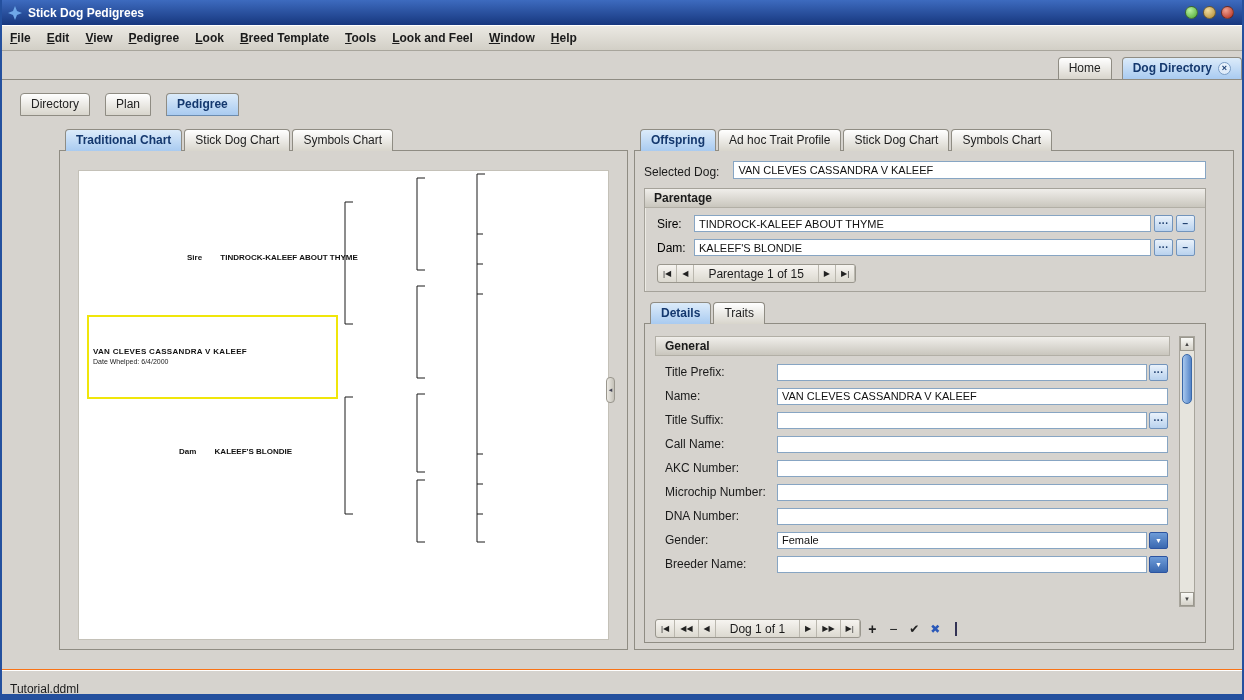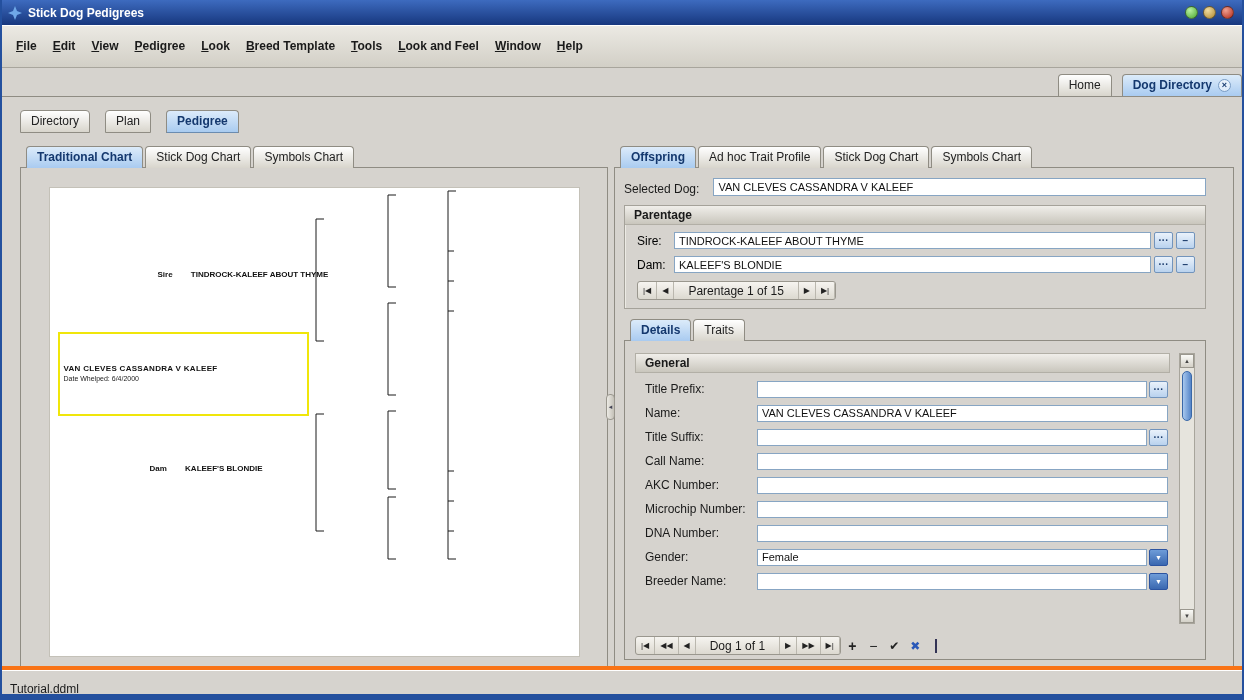--- a/index.html
+++ b/index.html
@@ -14,21 +14,21 @@
   .titlebar { height:25px; flex:none; display:flex; align-items:center; gap:6px;
               padding:0 8px 0 6px; background:linear-gradient(180deg,#3d6bbf,#17377e); }
   .titlebar .title { color:#fff; font-size:12px; font-weight:bold; }
   .win-controls { margin-left:auto; display:flex; gap:5px; align-items:center; }
   .wc { width:13px; height:13px; border-radius:50%; border:1px solid rgba(0,0,0,.45); display:inline-block; }
   .wc.green { background:radial-gradient(circle at 35% 30%, #b8f0a0, #4aa830); }
   .wc.amber { background:radial-gradient(circle at 35% 30%, #f0dCA0, #b08830); }
   .wc.red   { background:radial-gradient(circle at 35% 30%, #f0a090, #b02818); }
 
   
-  .menubar { height:43px; flex:none; display:flex; align-items:center; padding-left:6px;
+  .menubar { height:26px; flex:none; display:flex; align-items:center; padding-left:0;
              background:linear-gradient(#eceae4,#d2cfc6); border-bottom:1px solid #a8a59c;
              box-shadow: inset 0 1px 0 #fff; }
   .menu-item { display:inline-block; padding:4px 8px; font-size:12px; font-weight:bold; color:#1a1a1a; cursor:default; }
   .menu-item::first-letter { text-decoration: underline; }
 
   
   .tab { display:inline-flex; align-items:center; gap:6px; border:1px solid #8f8c83;
          border-bottom:none; border-radius:4px 4px 0 0; padding:3px 10px 4px; font-size:12px;
          color:#222; background:linear-gradient(#ffffff,#d8d5cc); cursor:default; position:relative; }
   .tab.active { background:linear-gradient(#dcebfa,#a9cbf0); color:#14386e; font-weight:bold; z-index:3; }
@@ -43,21 +43,21 @@
   
   .view-tabs { margin:13px 0 0 18px; display:flex; gap:15px; }
   .view-tabs .tab { border-bottom:1px solid #8f8c83; }
   .view-tabs .tab.active { border-bottom:1px solid #6b8cb0; }
 
   
   .panes { display:flex; gap:6px; margin:13px 8px 0 18px; height:521px; position:relative; flex:none; }
   .pane { display:flex; flex-direction:column; }
   .pane-tabs { display:flex; gap:2px; padding-left:6px; position:relative; z-index:2; flex:none; }
   .pane-body { flex:1; border:1px solid #8f8c83; background:#d6d3ce; margin-top:-1px; position:relative; }
-  .left-pane { width:588px; }
+  .left-pane { width:588px;margin-left:39px; }
   .right-pane { width:620px; }
 
   .split-grip { position:absolute; left:586px; top:248px; width:9px; height:26px;
                 border:1px solid #9a978e; border-radius:4px; background:linear-gradient(90deg,#eceae4,#c4c1b8);
                 font-size:7px; line-height:24px; text-align:center; color:#445; z-index:5; }
 
   
   .chart-paper { width:531px; height:470px; background:#fff; border:1px solid #c4c1b8;
                  margin:19px auto 0; position:relative; overflow:hidden; }
   .ped-line { position:absolute; font-size:8px; font-weight:bold; color:#111; white-space:nowrap; }
@@ -121,21 +121,21 @@
   .tool.subtract { font-size:14px; }
   .tool.commit { font-size:12px; }
   .tool.cancel { color:#2a58b8; font-size:12px; font-weight:bold; }
   .grid-glyph { width:12px; height:11px; margin:0 auto; border:1px solid #335;
                 background-color:#cfe0f0;
                 background-image:linear-gradient(#335 1px, transparent 1px),
                                  linear-gradient(90deg,#335 1px, transparent 1px);
                 background-size:4px 3px; }
 
   
-  .statusbar { flex:none; height:22px; border-top:4px solid #f97316; box-shadow: inset 0 1px 0 #fff;
+  .statusbar { flex:none; height:22px; border-top:1px solid #f97316; box-shadow: inset 0 1px 0 #fff;
                font-size:12px; color:#1a1a1a; padding:12px 8px; background:#d6d3ce; }
 </style>
 </head>
 <body>
 
 <div class="window">
 
   <div class="titlebar">
     <svg width="14" height="14">
       <path d="M7 0 L9 5 L14 7 L9 9 L7 14 L5 9 L0 7 L5 5 Z" fill="#6fa8e8"></path>

